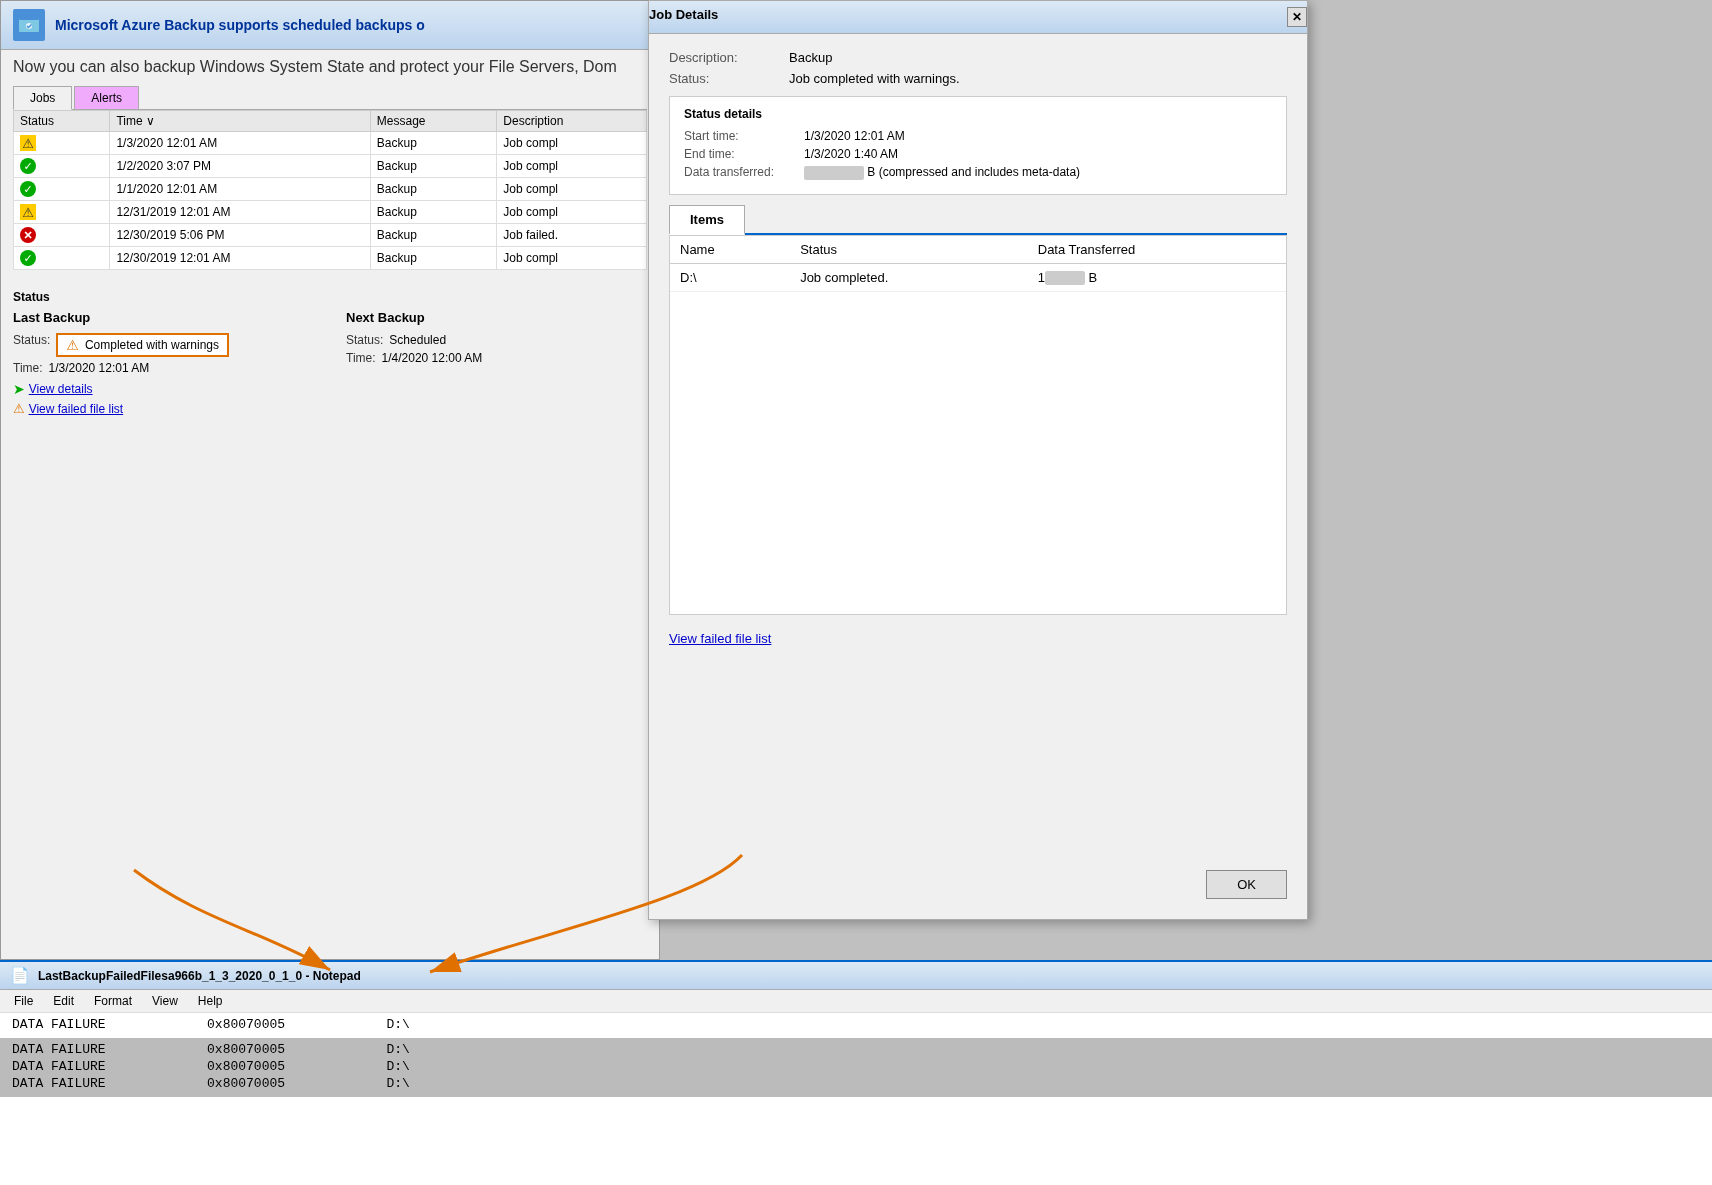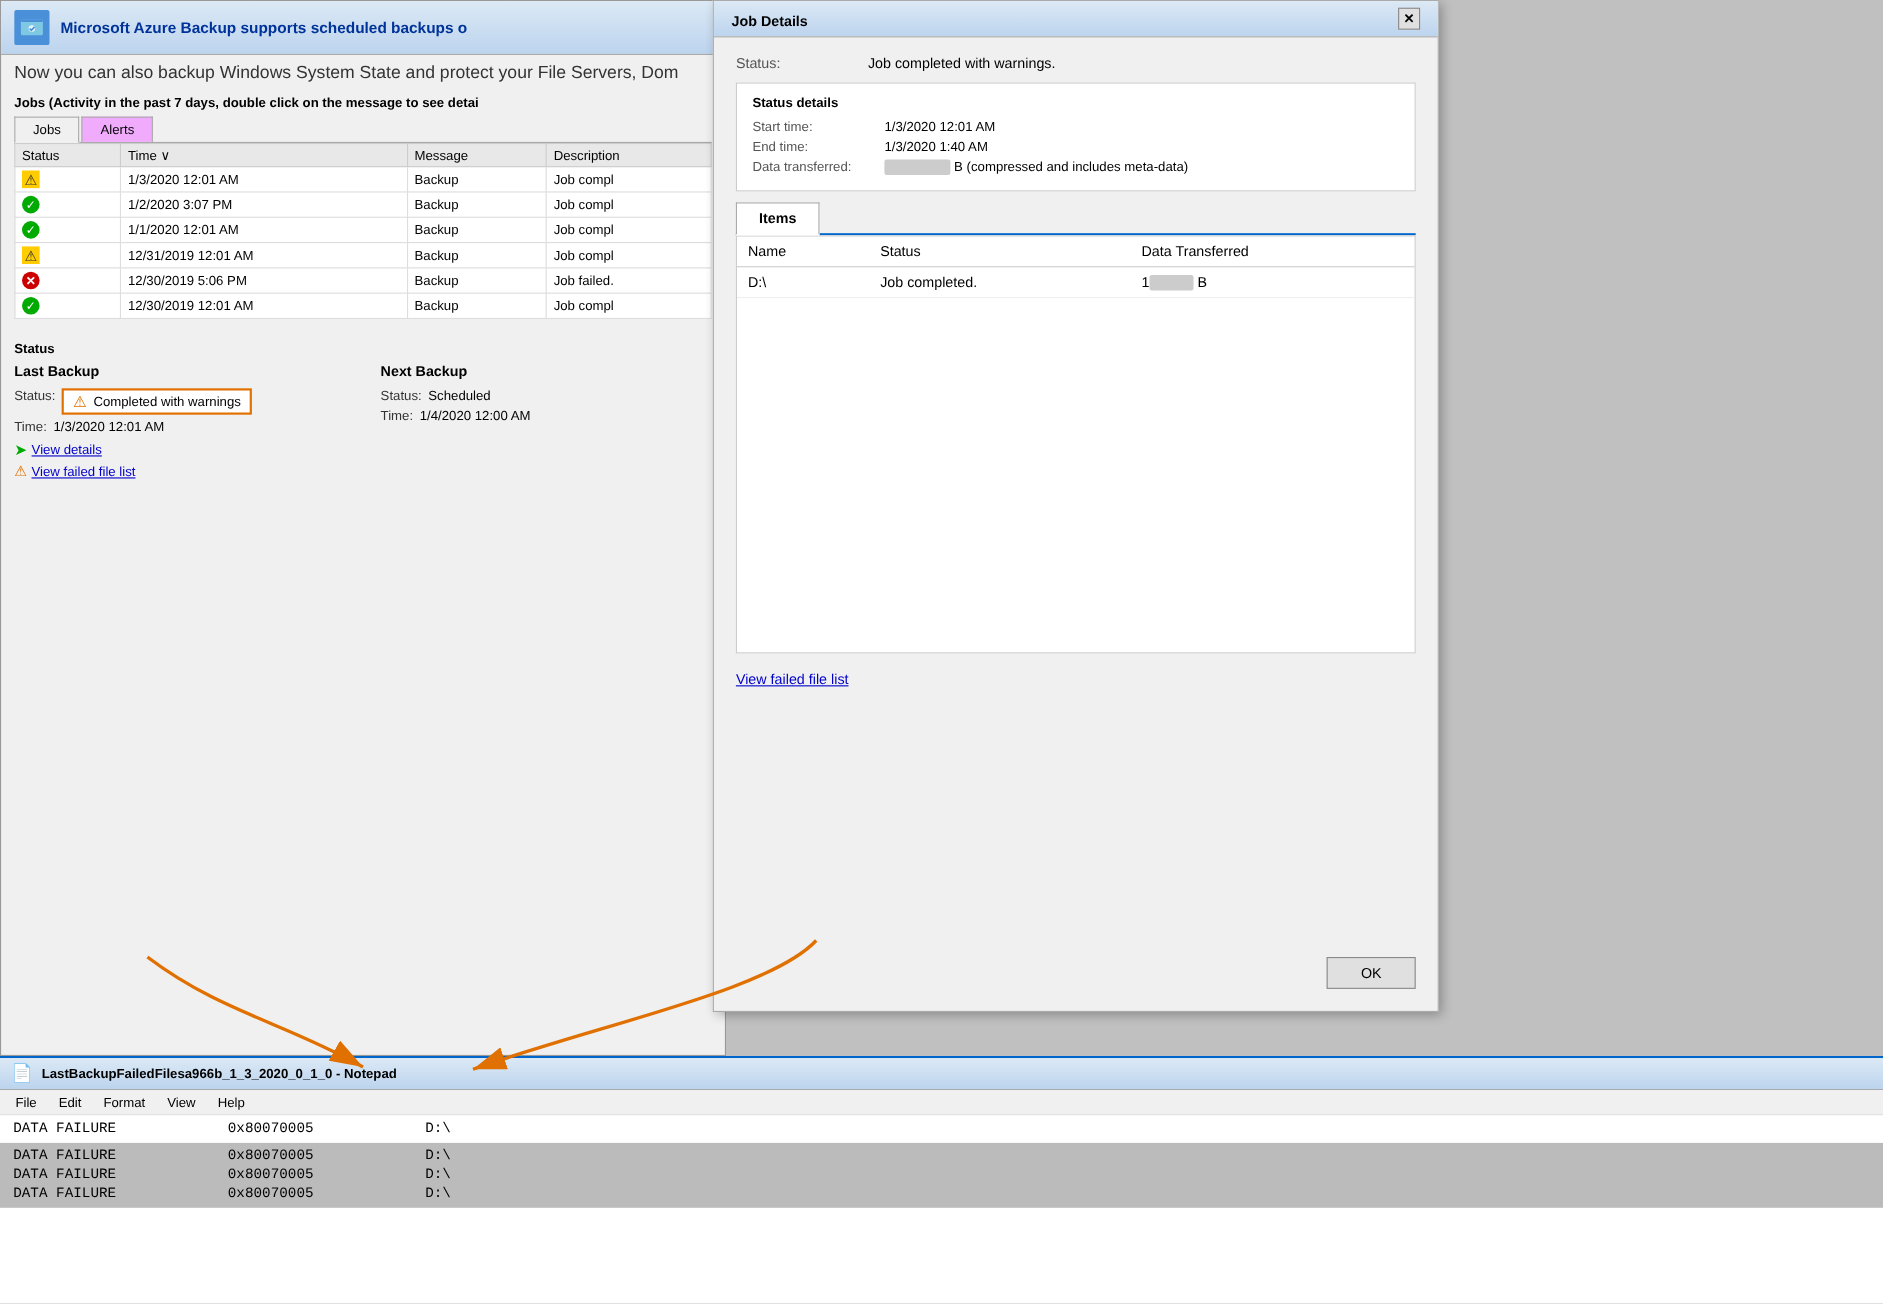--- a/index.html
+++ b/index.html
@@ -215,24 +215,24 @@
       width: 660px;
       height: 920px;
       background: #f0f0f0;
       border: 1px solid #aaa;
       box-shadow: 3px 3px 10px rgba(0,0,0,0.3);
       z-index: 10;
     }
 
     .dialog-titlebar {
       background: linear-gradient(to bottom, #dce9f5, #bcd4ee);
-      padding: 6px 16px;
+      padding: 6px 0;
       display: flex;
       justify-content: space-between;
-      align-items: flex-end;
+      align-items: flex-start;
       border-bottom: 1px solid #aaa;
     }
 
     .dialog-title {
       font-size: 13px;
       font-weight: bold;
       color: #000;
     }
 
     .close-btn {
@@ -469,21 +469,20 @@
         <rect width="20" height="2" x="2" y="5" fill="#4a90d9" rx="1"></rect>
         <circle cx="12" cy="13" r="3" fill="white" opacity="0.8"></circle>
         <path d="M10 13 L11.5 14.5 L14.5 11.5" stroke="#4a90d9" stroke-width="1.5" fill="none"></path>
       </svg>
     </div>
     <span class="header-title">Microsoft Azure Backup supports scheduled backups o</span>
   </div>
 
   <div class="main-content">
     <div class="subtitle">Now you can also backup Windows System State and protect your File Servers, Dom</div>
-    <div class="section-title">Jobs (Activity in the past 7 days, double click on the message to see detai</div>
 
     <div class="tabs">
       <div class="tab active">Jobs</div>
       <div class="tab">Alerts</div>
     </div>
 
     <table class="jobs-table">
       <thead>
         <tr>
           <th>Status</th>
@@ -577,20 +576,24 @@
 </div>
 
 <div class="dialog">
   <div class="dialog-titlebar">
     <span class="dialog-title">Job Details</span>
     <button class="close-btn">✕</button>
   </div>
 
   <div class="dialog-content">
     <div class="dialog-field">
+      <span class="dialog-field-label">Description:</span>
+      <span class="dialog-field-value">Backup</span>
+    </div>
+    <div class="dialog-field">
       <span class="dialog-field-label">Status:</span>
       <span class="dialog-field-value">Job completed with warnings.</span>
     </div>
 
     <div class="status-details-box">
       <div class="status-details-title">Status details</div>
       <div class="sd-row">
         <span class="sd-label">Start time:</span>
         <span class="sd-value">1/3/2020 12:01 AM</span>
       </div>

